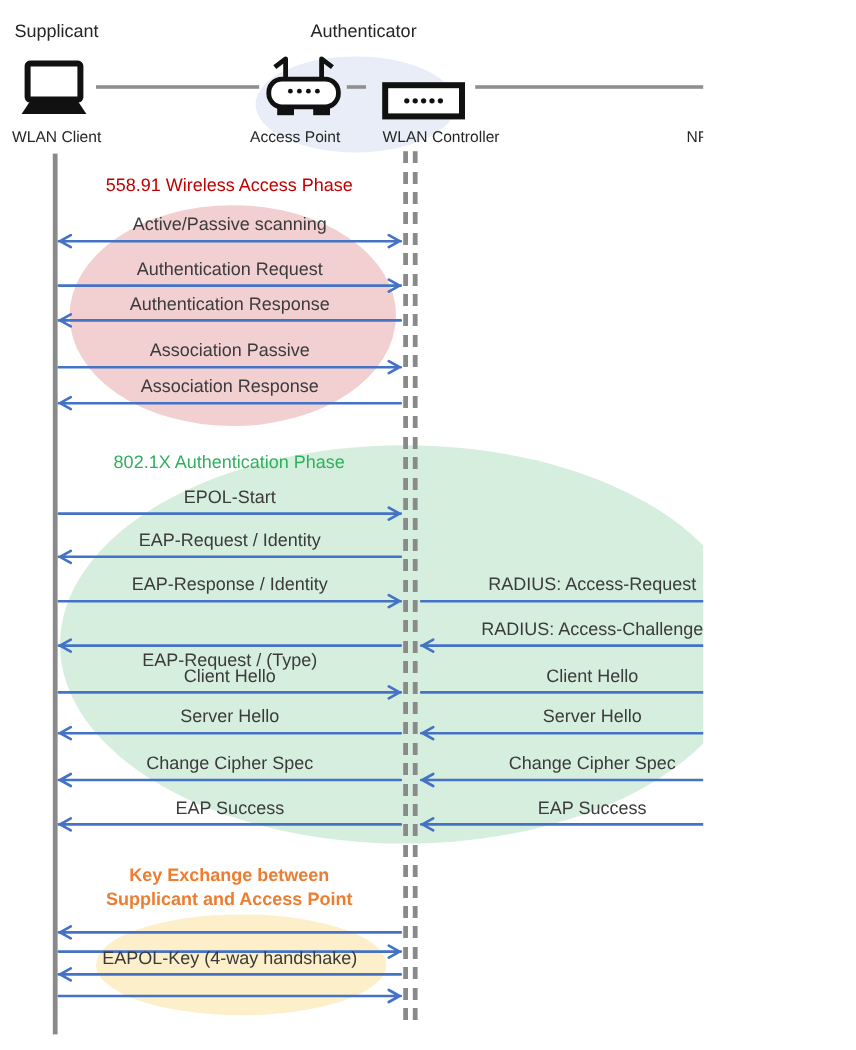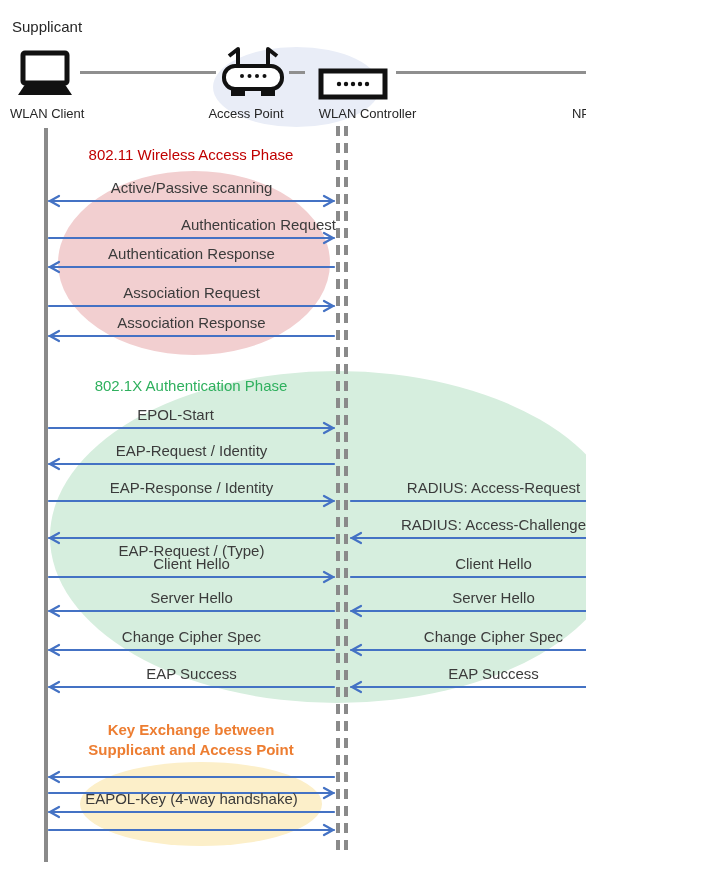--- a/index.html
+++ b/index.html
@@ -36,20 +36,21 @@
 <body>
 
 <div class="stage">
 
   <div class="ellipse header-ellipse"></div>
   <div class="ellipse phase1-ellipse"></div>
   <div class="ellipse phase2-ellipse"></div>
   <div class="ellipse phase3-ellipse"></div>
 
   <div class="role-label" style="left:12px;">Supplicant</div>
+  <div class="role-label center" style="left:223px;width:160px;">Authenticator</div>
 
   <div class="connector" style="left:80px;width:136px;"></div>
   <div class="connector" style="left:289px;width:16px;"></div>
   <div class="connector" style="left:396px;width:222px;"></div>
 
   <svg class="icon" style="left:10px;top:50px;" width="70" height="48" viewBox="0 0 70 48">
     <rect x="13" y="3" width="44" height="30" rx="2" fill="none" stroke="#111" stroke-width="5"></rect>
     <path d="M8 45 L16 33 H54 L62 45 Z" fill="#111"></path>
   </svg>
 
@@ -83,49 +84,49 @@
   <div class="device-label" style="left:10px;">WLAN Client</div>
   <div class="device-label center" style="left:196px;width:100px;">Access Point</div>
   <div class="device-label center" style="left:305px;width:125px;">WLAN Controller</div>
   <div class="device-label center" style="left:562px;width:150px;">NPS (RADIUS Server)</div>
 
   <div class="lifeline" style="left:44px;"></div>
   <div class="lifeline dashed" style="left:336px;"></div>
   <div class="lifeline dashed" style="left:344px;"></div>
   <div class="lifeline" style="left:637px;"></div>
 
-  <div class="phase-title p1">802.11 Wireless Access Phase</div>
+  <div class="phase-title p1">558.91 Wireless Access Phase</div>
   <div class="phase-title p2">802.1X Authentication Phase</div>
   <div class="phase-title p3">
     <div>Key Exchange between</div>
     <div>Supplicant and Access Point</div>
   </div>
 
   <div id="messages-layer">
       <div class="msg-label" style="left: 47px; width: 289px; top: 179px;">Active/Passive scanning</div>
       <svg width="289" height="16" class="msg-arrow" style="left: 47px; top: 193px;">
         <path d="M2 8 H287 M12 3 L3 8 L12 13 M277 3 L286 8 L277 13" fill="none" stroke="#4472C4" stroke-width="2.2" stroke-linecap="round" stroke-linejoin="round"></path>
       </svg>
-      <div class="msg-label" style="left: 47px; width: 289px; top: 216px; text-align: right;">Authentication Request</div>
+      <div class="msg-label" style="left: 47px; width: 289px; top: 216px;">Authentication Request</div>
       <svg width="289" height="16" class="msg-arrow" style="left: 47px; top: 230px;">
         <path d="M2 8 H287 M277 3 L286 8 L277 13" fill="none" stroke="#4472C4" stroke-width="2.2" stroke-linecap="round" stroke-linejoin="round"></path>
       </svg>
       <div class="msg-label" style="left: 47px; width: 289px; top: 245px;">Authentication Response</div>
       <svg width="289" height="16" class="msg-arrow" style="left: 47px; top: 259px;">
         <path d="M2 8 H287 M12 3 L3 8 L12 13" fill="none" stroke="#4472C4" stroke-width="2.2" stroke-linecap="round" stroke-linejoin="round"></path>
       </svg>
-      <div class="msg-label" style="left: 47px; width: 289px; top: 284px;">Association Request</div>
+      <div class="msg-label" style="left: 47px; width: 289px; top: 284px;">Association Passive</div>
       <svg width="289" height="16" class="msg-arrow" style="left: 47px; top: 298px;">
         <path d="M2 8 H287 M277 3 L286 8 L277 13" fill="none" stroke="#4472C4" stroke-width="2.2" stroke-linecap="round" stroke-linejoin="round"></path>
       </svg>
       <div class="msg-label" style="left: 47px; width: 289px; top: 314px;">Association Response</div>
       <svg width="289" height="16" class="msg-arrow" style="left: 47px; top: 328px;">
         <path d="M2 8 H287 M12 3 L3 8 L12 13" fill="none" stroke="#4472C4" stroke-width="2.2" stroke-linecap="round" stroke-linejoin="round"></path>
       </svg>
-      <div class="msg-label" style="left: 31px; width: 289px; top: 406px; text-align: center;">EPOL-Start</div>
+      <div class="msg-label" style="left: 47px; width: 289px; top: 406px; text-align: center;">EPOL-Start</div>
       <svg width="289" height="16" class="msg-arrow" style="left: 47px; top: 420px;">
         <path d="M2 8 H287 M277 3 L286 8 L277 13" fill="none" stroke="#4472C4" stroke-width="2.2" stroke-linecap="round" stroke-linejoin="round"></path>
       </svg>
       <div class="msg-label" style="left: 47px; width: 289px; top: 442px;">EAP-Request / Identity</div>
       <svg width="289" height="16" class="msg-arrow" style="left: 47px; top: 456px;">
         <path d="M2 8 H287 M12 3 L3 8 L12 13" fill="none" stroke="#4472C4" stroke-width="2.2" stroke-linecap="round" stroke-linejoin="round"></path>
       </svg>
       <div class="msg-label" style="left: 47px; width: 289px; top: 479px;">EAP-Response / Identity</div>
       <svg width="289" height="16" class="msg-arrow" style="left: 47px; top: 493px;">
         <path d="M2 8 H287 M277 3 L286 8 L277 13" fill="none" stroke="#4472C4" stroke-width="2.2" stroke-linecap="round" stroke-linejoin="round"></path>

